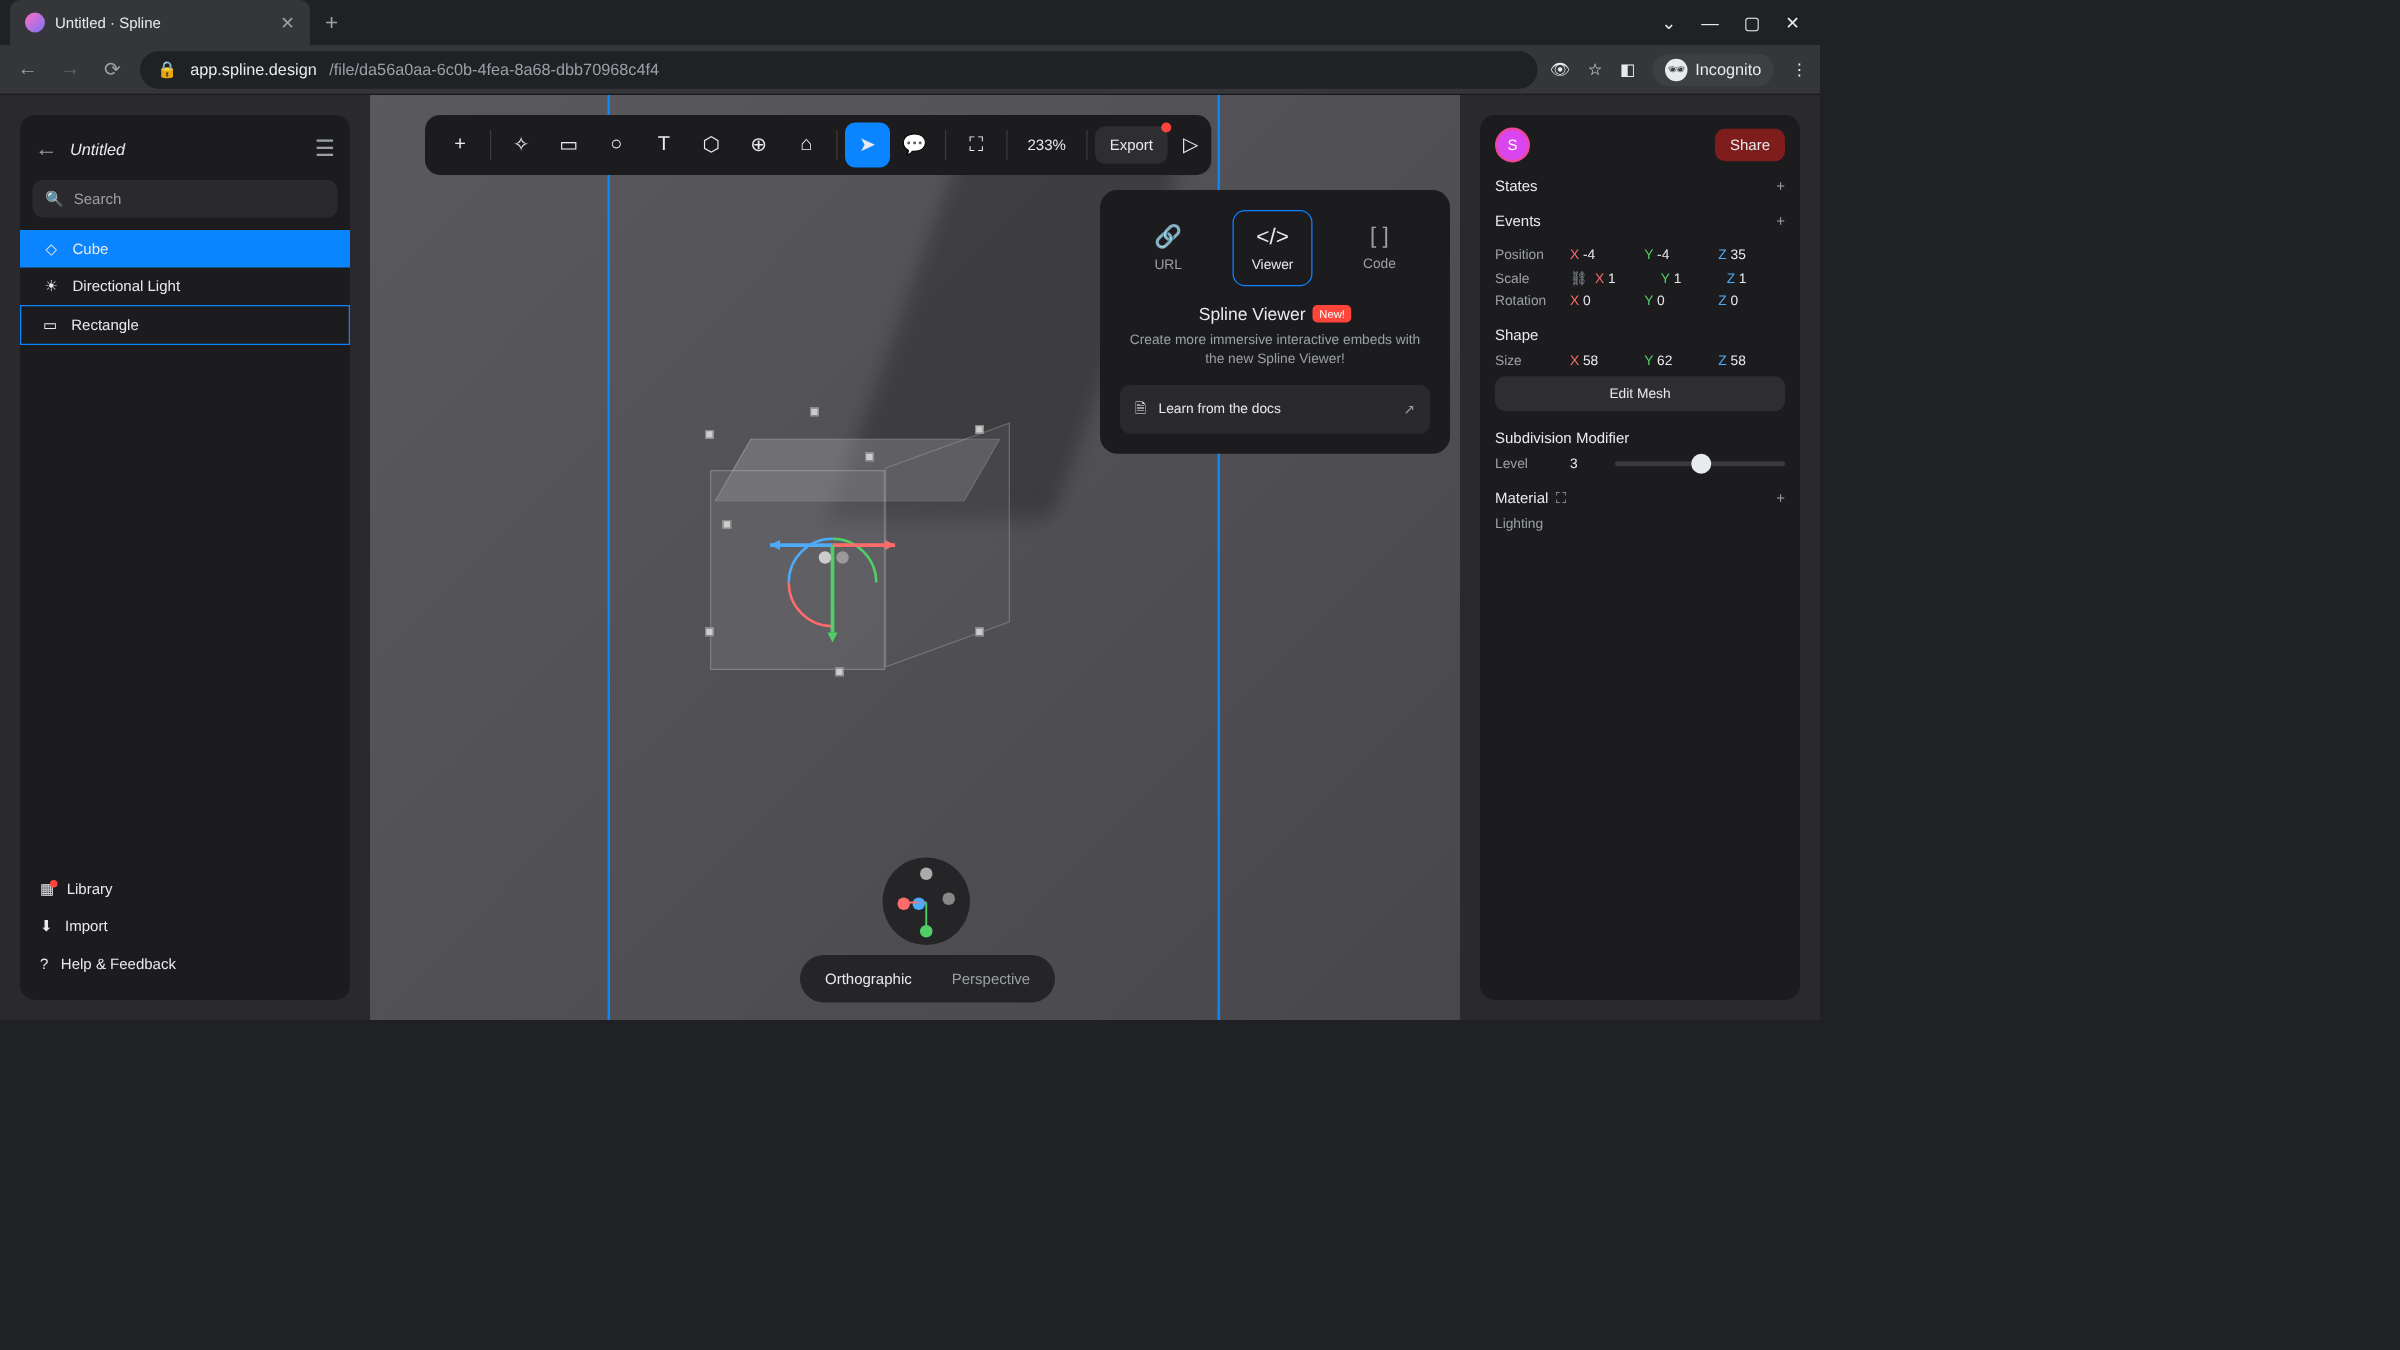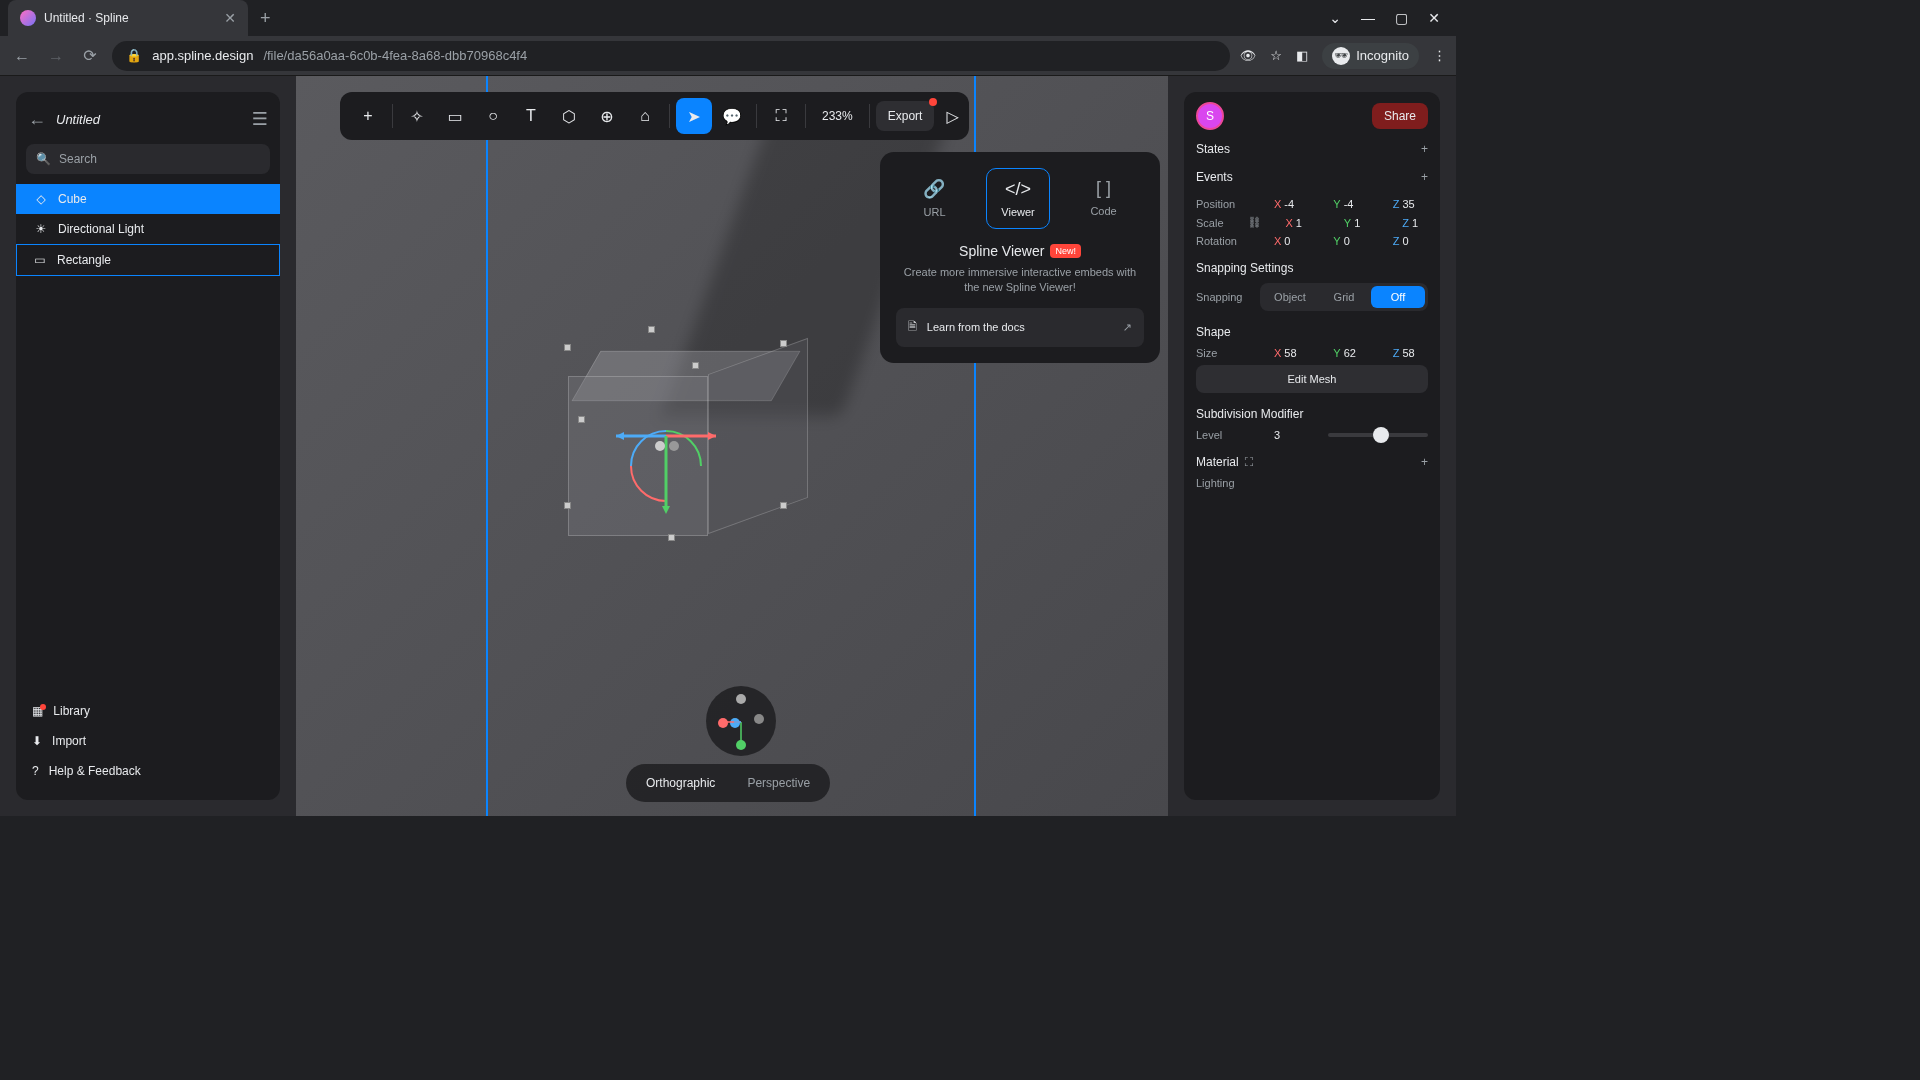--- a/index.html
+++ b/index.html
@@ -66,21 +66,21 @@
 .pop-link-ext { margin-left: auto; color: #9aa0a6; }
 
 
 .right-panel { position: absolute; right: 16px; top: 16px; width: 256px; height: calc(100% - 32px); background: #1c1c1f; border-radius: 12px; padding: 10px 12px; overflow-y: auto; }
 .rp-top { display: flex; align-items: center; gap: 10px; margin-bottom: 12px; }
 .avatar { width: 28px; height: 28px; border-radius: 50%; background: #d946ef; border: 2px solid #ec4899; display: flex; align-items: center; justify-content: center; font-size: 12px; color: white; }
 .share-btn { margin-left: auto; background: #7f1d1d; padding: 6px 12px; border-radius: 8px; font-size: 12px; cursor: pointer; }
 .rp-section { margin-bottom: 14px; }
 .rp-head { display: flex; align-items: center; font-size: 12px; color: #e8eaed; margin-bottom: 8px; }
 .rp-plus { margin-left: auto; color: #9aa0a6; cursor: pointer; }
-.rp-row { display: flex; align-items: center; gap: 24px; font-size: 11px; color: #9aa0a6; margin-bottom: 6px; }
+.rp-row { display: flex; align-items: center; gap: 6px; font-size: 11px; color: #9aa0a6; margin-bottom: 6px; }
 .rp-label { width: 54px; }
 .rp-field { flex: 1; display: flex; align-items: center; gap: 3px; background: transparent; }
 .axis-x { color: #ff6b6b; } .axis-y { color: #51cf66; } .axis-z { color: #4dabf7; }
 .rp-val { color: #e8eaed; min-width: 24px; }
 .seg-control { display: flex; background: #2a2a2e; border-radius: 8px; padding: 3px; font-size: 11px; }
 .seg-item { flex: 1; text-align: center; padding: 5px 8px; color: #9aa0a6; cursor: pointer; border-radius: 6px; }
 .seg-item.active { background: #0a84ff; color: white; }
 .rp-btn { background: #2e2e32; border-radius: 8px; padding: 8px; text-align: center; font-size: 11px; color: #e8eaed; cursor: pointer; }
 .slider-track { flex: 1; height: 4px; background: #3a3a3e; border-radius: 2px; position: relative; }
 .slider-thumb { width: 16px; height: 16px; background: #e8eaed; border-radius: 50%; position: absolute; top: -6px; left: 45%; }
@@ -93,21 +93,21 @@
 .cube-face { position: absolute; border: 1px solid rgba(255,255,255,0.2); }
 .cube-top { left: 290px; top: 250px; width: 200px; height: 100px; background: rgba(180,180,185,0.3); transform: skewX(-30deg) scaleY(0.5); }
 .cube-front { left: 272px; top: 300px; width: 140px; height: 160px; background: rgba(120,120,125,0.35); }
 .cube-side { left: 412px; top: 280px; width: 100px; height: 160px; background: rgba(90,90,95,0.35); transform: skewY(-20deg); }
 .gizmo { position: absolute; left: 310px; top: 330px; width: 120px; height: 120px; pointer-events: none; }
 .sel-handle { position: absolute; width: 7px; height: 7px; background: #ccc; border: 1px solid #888; }
 
 .axis-widget { position: absolute; left: 410px; bottom: 60px; width: 70px; height: 70px; background: rgba(30,30,33,0.85); border-radius: 50%; display: flex; align-items: center; justify-content: center; }
 .axis-dot { width: 10px; height: 10px; border-radius: 50%; position: absolute; }
 
-.proj-toggle { position: absolute; left: 330px; bottom: 14px; background: rgba(30,30,33,0.85); border-radius: 20px; display: flex; padding: 4px; }
+.proj-toggle { position: absolute; left: 344px; bottom: 14px; background: rgba(30,30,33,0.85); border-radius: 20px; display: flex; padding: 4px; }
 .proj-item { padding: 8px 16px; font-size: 12px; color: #e8eaed; cursor: pointer; border-radius: 16px; }
 .proj-item.inactive { color: #9aa0a6; }
 
 svg { display: block; }
 </style>
 </head>
 <body>
 
 <div class="browser-chrome">
   <div class="tab-bar">
@@ -352,33 +352,20 @@
             <span class="axis-y">Y</span> 
             <span class="rp-val">0</span>
           </span>
         <span class="rp-field">
             <span class="axis-z">Z</span> 
             <span class="rp-val">0</span>
           </span>
       </div>
     </div>
 
-    <div class="rp-section">
-      <div class="rp-head">
-          <span>Snapping Settings</span>
-        </div>
-      <div class="rp-row" style="gap:0">
-        <span class="rp-label" style="width:64px">Snapping</span>
-        <div class="seg-control" style="flex:1">
-          <div class="seg-item">Object</div>
-          <div class="seg-item">Grid</div>
-          <div class="seg-item active">Off</div>
-        </div>
-      </div>
-    </div>
 
     <div class="rp-section">
       <div class="rp-head">
           <span>Shape</span>
         </div>
       <div class="rp-row">
         <span class="rp-label">Size</span>
         <span class="rp-field">
             <span class="axis-x">X</span> 
             <span class="rp-val">58</span>

